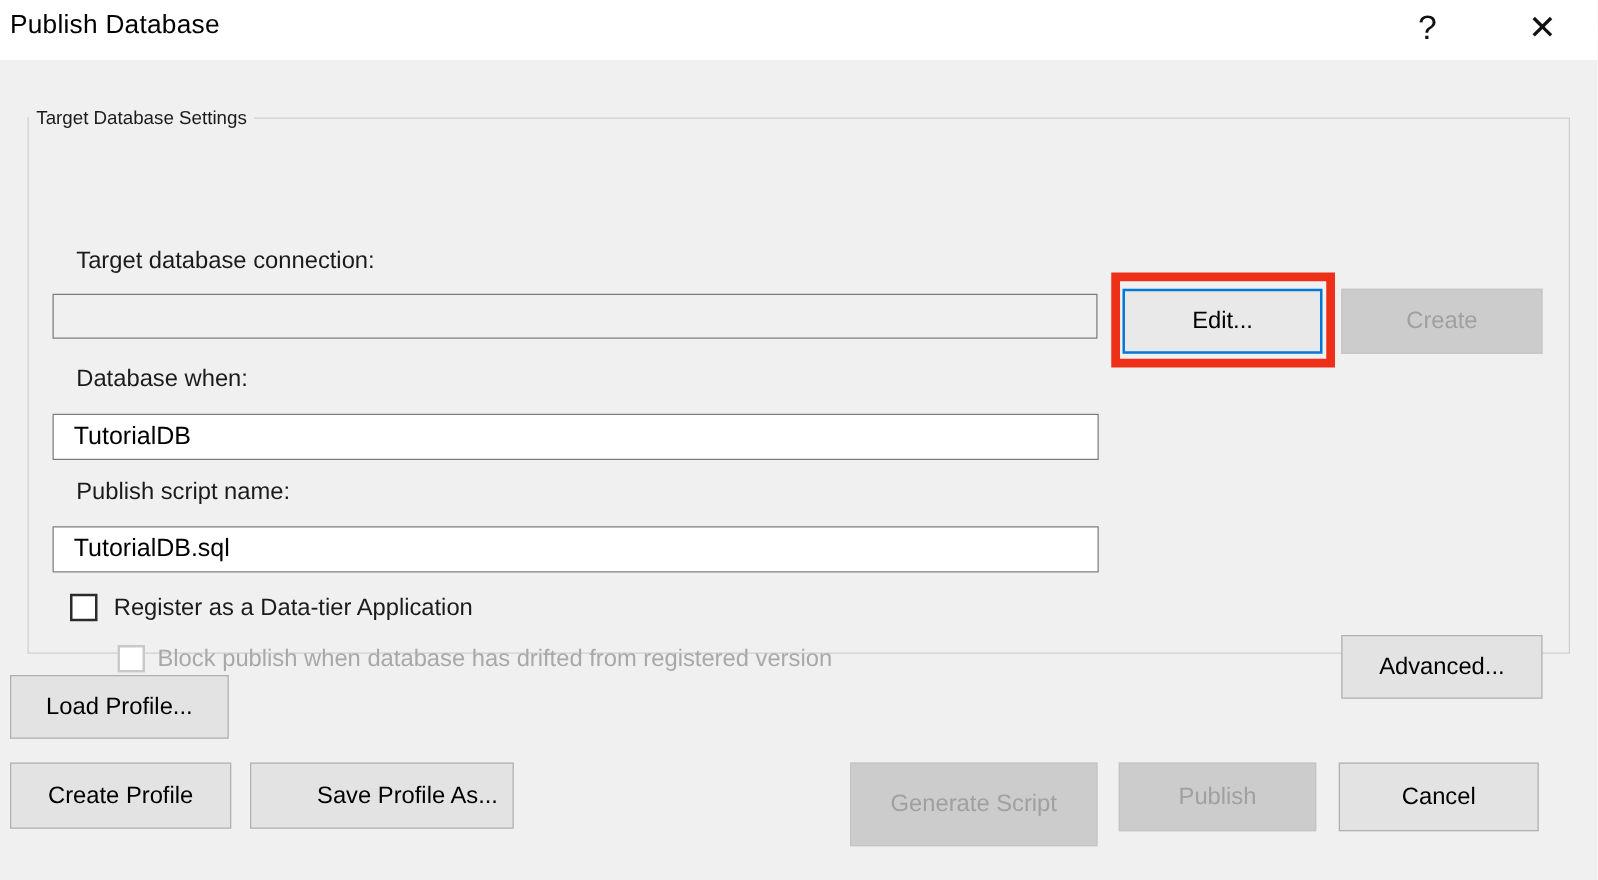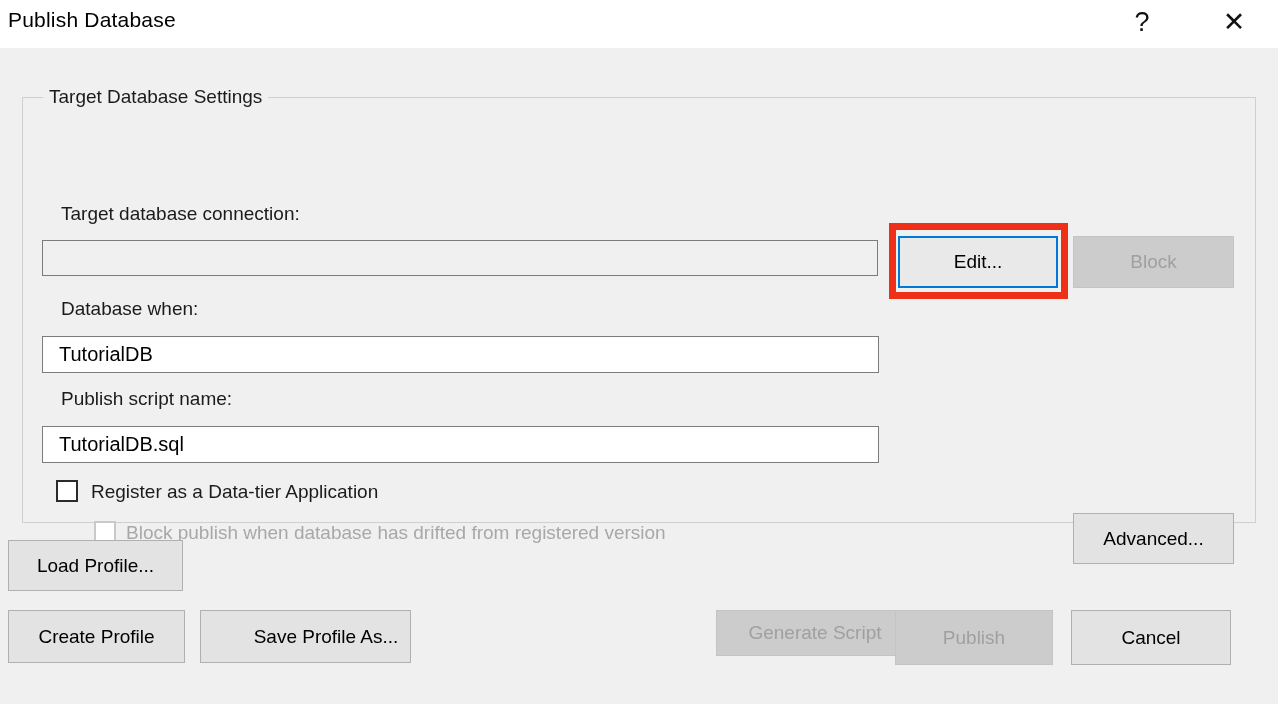--- a/index.html
+++ b/index.html
@@ -21,21 +21,21 @@
                 display:flex; align-items:center; justify-content:center; cursor:default; font-weight:300;}
 
   
   .dialog-body { left:0; top:48px; width:1278px; height:656px; background:#f0f0f0; }
 
   fieldset.groupbox {
     position:absolute; left:22px; top:38px; width:1234px; height:437px;
     border:1px solid #cfcfcf; background:transparent;
   }
   legend.groupbox-legend {
-    margin-left:20px; padding:0 6px; font-size:19px; color:#1b1b1b;
+    margin-left:0; padding:0 6px; font-size:15px; color:#1b1b1b;
   }
 
   .field-label { position:absolute; font-size:19px; color:#1b1b1b; white-space:nowrap;margin-left:12px; }
   .lbl-connection { left:26px; top:95px; }
   .lbl-dbname     { left:26px; top:190px; }
   .lbl-script     { left:26px; top:280px; }
 
   .textbox {
     position:absolute; height:37px; font-size:20px; color:#000;
     font-family:"Liberation Sans", sans-serif;
@@ -60,21 +60,21 @@
   }
   .btn-edit  { left:875px; top:128px; width:160px; height:52px;
                border:2px solid var(--focus-blue, #0078d7); background:#e9e9e9; }
   .btn-clear { left:1050px; top:128px; width:161px; height:52px; }
 
   .btn-advanced { left:1050px; top:405px; width:161px; height:51px; }
 
   .btn-load    { left:8px;   top:492px; width:175px; height:51px; }
   .btn-create  { left:8px;   top:562px; width:177px; height:53px; }
   .btn-saveas  { left:200px; top:562px; width:211px; height:53px;padding-left:41px; }
-  .btn-generate{ left:716px; top:562px; width:198px; height:46px; }
+  .btn-generate{ left:680px; top:562px; width:198px; height:67px; }
   .btn-publish { left:895px; top:562px; width:158px; height:55px; }
   .btn-cancel  { left:1071px;top:562px; width:160px; height:55px; }
 
   
   .checkbox {
     position:absolute; width:22px; height:22px; background:#fff; border:2px solid #2b2b2b;
   }
   .cb-register { left:33px; top:372px; }
   .cb-block    { left:71px; top:413px; border:2px solid #c9c9c9; }
   .cb-label { position:absolute; font-size:19px; color:#1b1b1b; white-space:nowrap; }
@@ -93,21 +93,21 @@
 <div class="abs dialog-body">
 
   <fieldset class="groupbox">
     <legend class="groupbox-legend">Target Database Settings</legend>
 
     <div class="field-label lbl-connection">Target database connection:</div>
     <input type="text" class="textbox tb-connection" readonly="" value="" style="">
 
     <div class="highlight-box"></div>
     <div class="btn btn-edit">Edit...</div>
-    <div class="btn btn-clear disabled">Block</div>
+    <div class="btn btn-clear disabled">Create</div>
 
     <div class="field-label lbl-dbname">Database when:</div>
     <input type="text" class="textbox tb-dbname" value="TutorialDB" style="">
 
     <div class="field-label lbl-script">Publish script name:</div>
     <input type="text" class="textbox tb-script" value="TutorialDB.sql" style="">
 
     <div class="checkbox cb-register"></div>
     <div class="cb-label cb-label-register">Register as a Data-tier Application</div>
 

